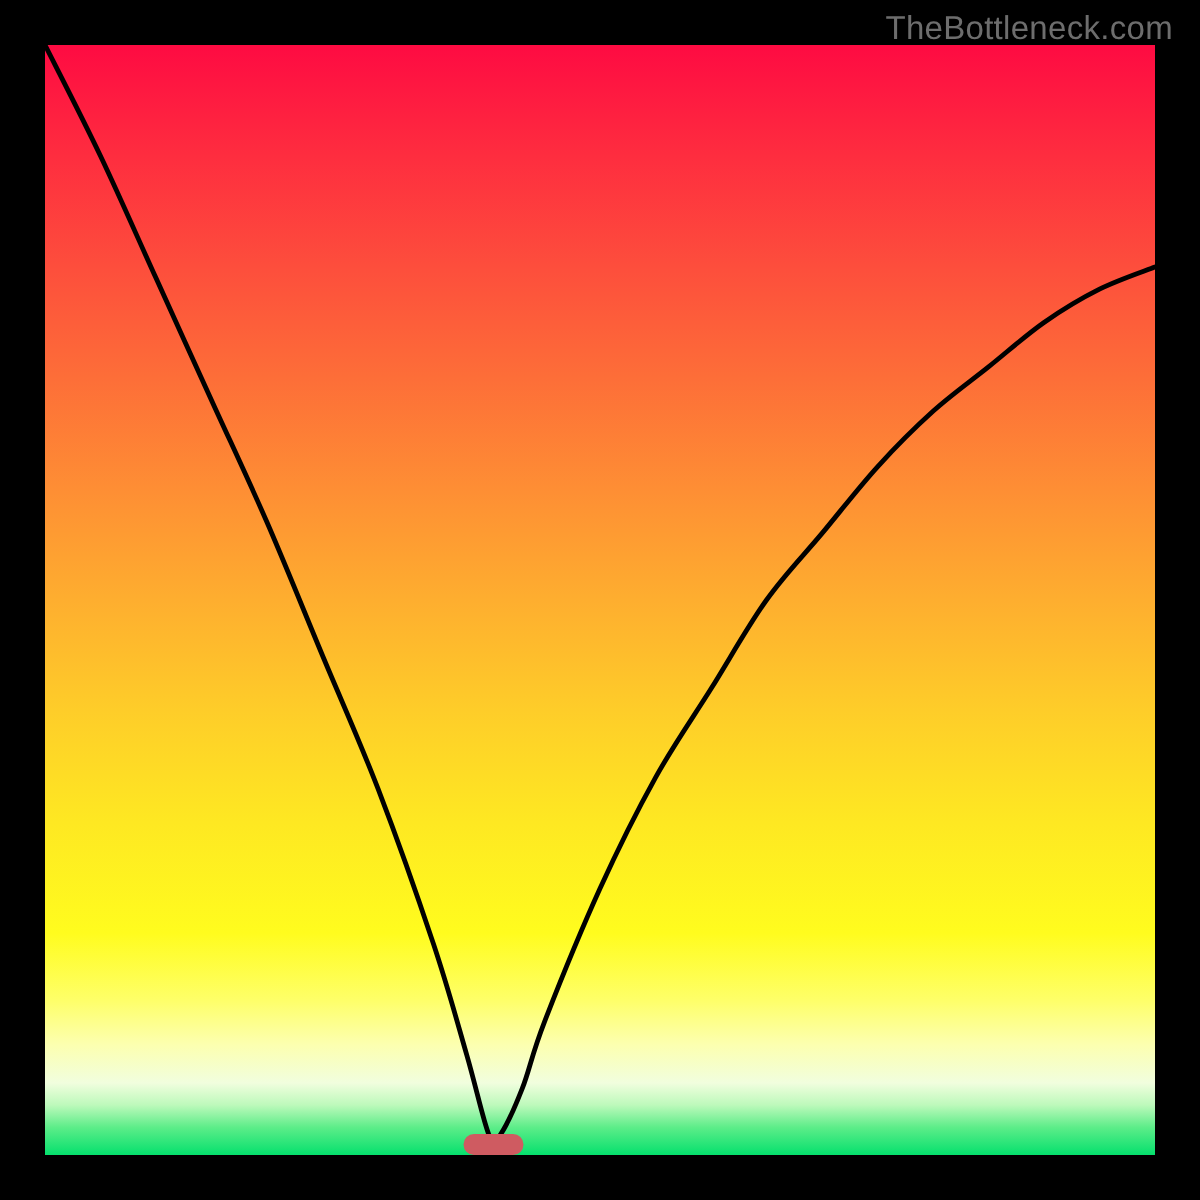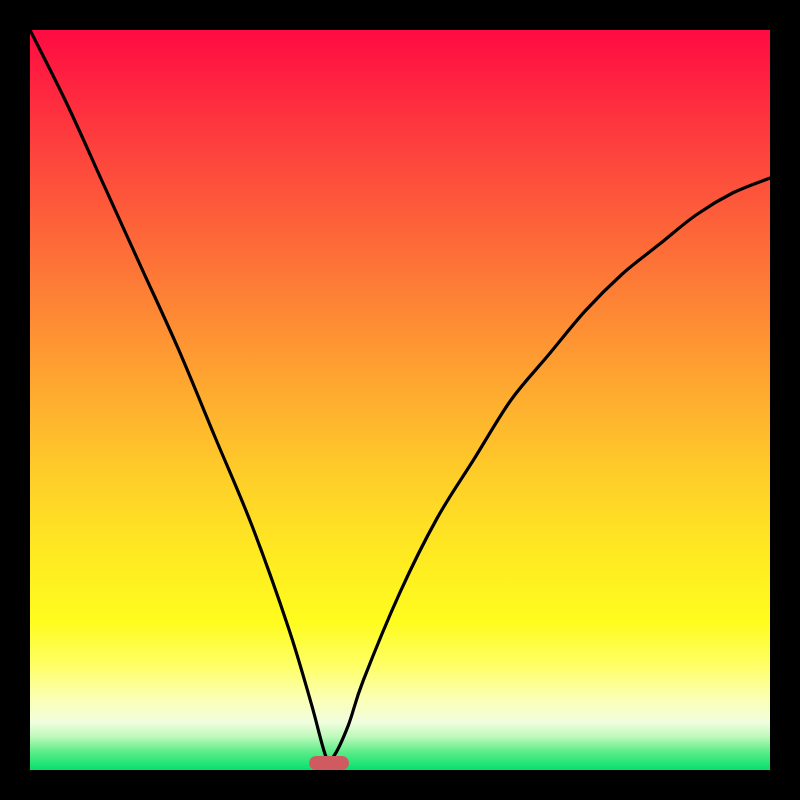--- a/index.html
+++ b/index.html
@@ -78,13 +78,14 @@
       <rect x="0" y="0" width="740" height="740" fill="url(#bg)"></rect>
     </svg>
 
     <svg class="curve" viewBox="0 0 740 740" preserveAspectRatio="none" width="740" height="740">
       <path id="curve-path" d="M 0.00 0.00 C 6.17 12.33 24.67 48.10 37.00 74.00 C 49.33 99.90 61.67 128.27 74.00 155.40 C 86.33 182.53 98.67 209.67 111.00 236.80 C 123.33 263.93 135.67 289.83 148.00 318.20 C 160.33 346.57 172.67 377.40 185.00 407.00 C 197.33 436.60 209.67 463.73 222.00 495.80 C 234.33 527.87 249.13 569.80 259.00 599.40 C 268.87 629.00 275.03 652.19 281.20 673.40 C 287.37 694.61 292.30 717.80 296.00 726.68 C 299.70 735.56 299.70 731.86 303.40 726.68 C 307.10 721.50 313.27 708.18 318.20 695.60 C 323.13 683.02 324.37 673.40 333.00 651.20 C 341.63 629.00 357.67 589.53 370.00 562.40 C 382.33 535.27 394.67 510.60 407.00 488.40 C 419.33 466.20 431.67 448.93 444.00 429.20 C 456.33 409.47 468.67 387.27 481.00 370.00 C 493.33 352.73 505.67 340.40 518.00 325.60 C 530.33 310.80 542.67 294.77 555.00 281.20 C 567.33 267.63 579.67 255.30 592.00 244.20 C 604.33 233.10 616.67 224.47 629.00 214.60 C 641.33 204.73 653.67 193.63 666.00 185.00 C 678.33 176.37 690.67 168.97 703.00 162.80 C 715.33 156.63 733.83 150.47 740.00 148.00" fill="none" stroke="#000" stroke-width="3.2" stroke-linecap="round" stroke-linejoin="round"></path>
     </svg>
 
     <div class="marker" style="left: 278.96px; top: 726px; background: rgb(207, 91, 97);"></div>
   </div>
 
+  <div class="watermark">TheBottleneck.com</div>
 </div>
 
 </body></html>

